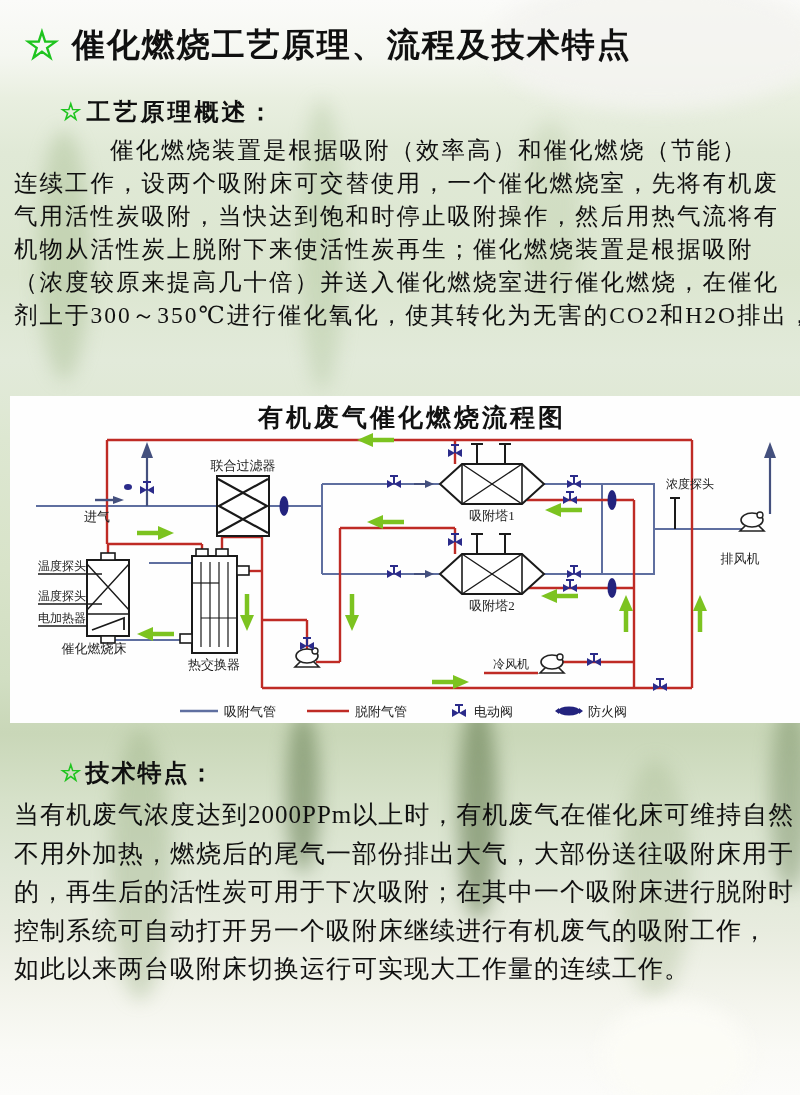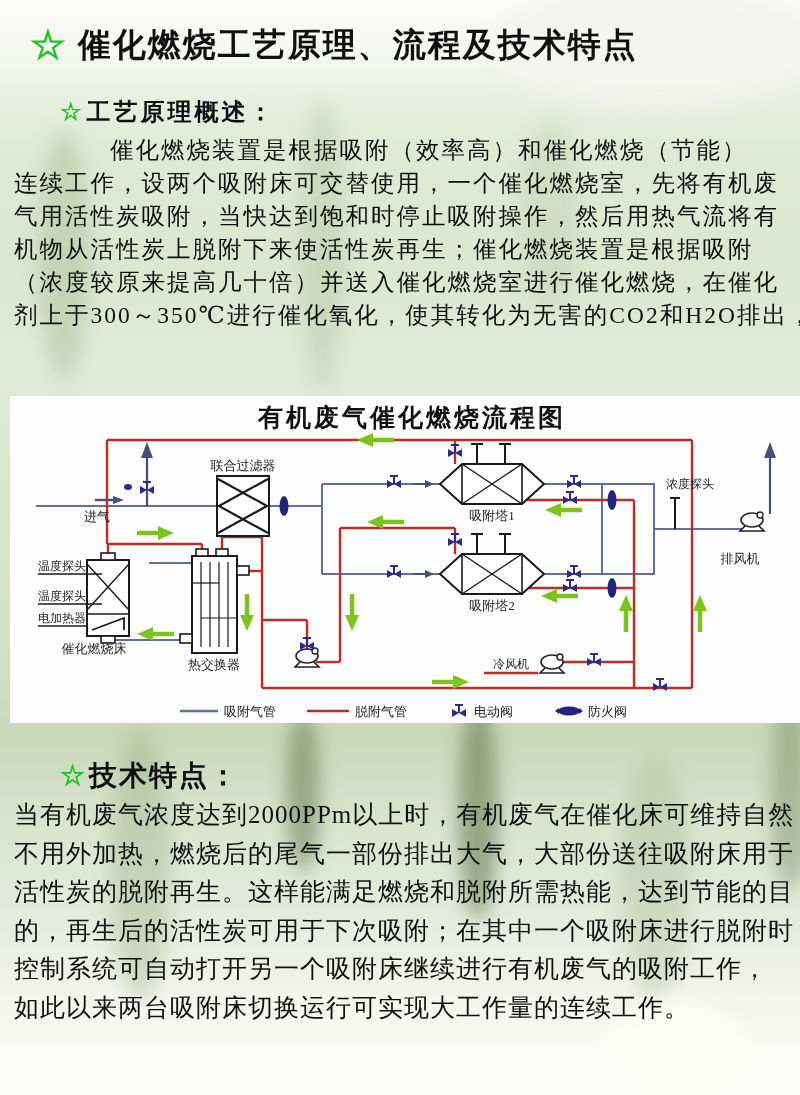--- a/index.html
+++ b/index.html
@@ -7,25 +7,25 @@
     position:relative;width:800px;height:1095px;overflow:hidden;
     font-family:"Liberation Serif","DejaVu Serif",serif;color:#101010;
     background:linear-gradient(180deg,
       #fbfbf9 0%, #f5f7f1 5%, #e9efe0 9%, #e0e9d6 14%,
       #dce6d0 25%, #e2eada 33%, #dde7d1 40%, #d8e3c9 52%,
       #d1dec2 62%, #c9d7b8 67%, #d6e1c9 73%, #dfe7d6 79%,
       #e8ecdf 85%, #f3f4ec 91%, #fafaf6 96%, #fcfcfa 100%);
   }
   .bgblob{position:absolute;z-index:0;filter:blur(9px);border-radius:50%;}
   .content{position:absolute;z-index:1;}
-  .hdr{left:30px;top:22px;white-space:nowrap;font-weight:bold;font-size:33px;letter-spacing:2px;}
+  .hdr{left:24px;top:22px;white-space:nowrap;font-weight:bold;font-size:33px;letter-spacing:2px;}
   .hdr .star{color:#1ec41e;font-size:40px;vertical-align:-3px;margin-right:10px;font-weight:bold;}
   .shead{white-space:nowrap;font-weight:bold;margin-left:40px;}
   .h1{left:20px;top:96px;font-size:24px;letter-spacing:3px;}
-  .h2{left:20px;top:757px;font-size:28px;letter-spacing:2px;}
+  .h2{left:20px;top:757px;font-size:24px;letter-spacing:2px;}
   .shead .star{color:#1ec41e;margin-right:2px;}
   .para{font-weight:normal;}
   .p1{left:14px;top:134px;width:780px;font-size:23.5px;line-height:33px;letter-spacing:2px;}
   .p2{left:14px;top:796px;width:784px;font-size:25px;line-height:38.5px;letter-spacing:1px;}
   .pline{white-space:nowrap;}
   .indent1{text-indent:96px;}
   .diagram-panel{left:10px;top:396px;width:780px;height:327px;background:#fefefe;padding-left:12px;}
   svg text{font-family:"Liberation Serif","DejaVu Serif",serif;}
 </style>
 </head>
@@ -262,17 +262,16 @@
 </svg>
 </div>
 
 <div class="content shead h2">
   <span class="star">☆</span><span>技术特点：</span>
 </div>
 
 <div class="content para p2">
   <div class="pline">当有机废气浓度达到2000PPm以上时，有机废气在催化床可维持自然，</div>
   <div class="pline">不用外加热，燃烧后的尾气一部份排出大气，大部份送往吸附床用于</div>
-  <div class="pline">活性炭的脱附再生。这样能满足燃烧和脱附所需热能，达到节能的目</div>
   <div class="pline">的，再生后的活性炭可用于下次吸附；在其中一个吸附床进行脱附时</div>
   <div class="pline">控制系统可自动打开另一个吸附床继续进行有机废气的吸附工作，</div>
   <div class="pline">如此以来两台吸附床切换运行可实现大工作量的连续工作。</div>
 </div>
 
 </body></html>

